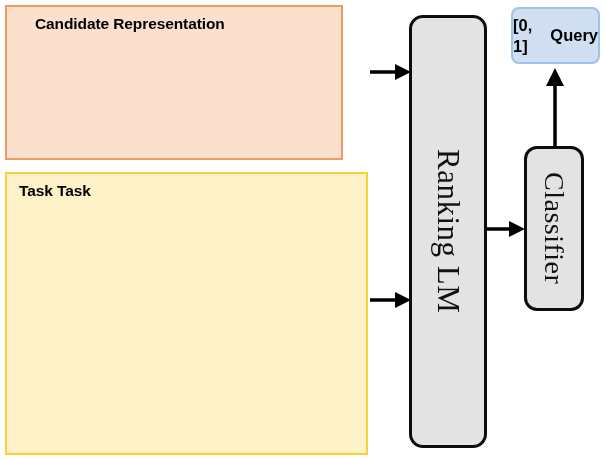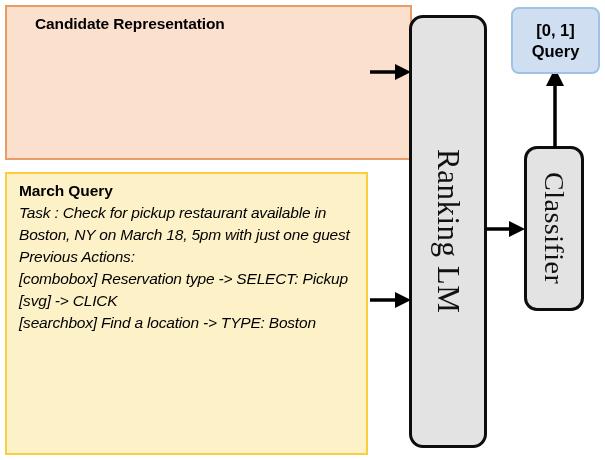--- a/index.html
+++ b/index.html
@@ -36,21 +36,21 @@
     font-size: 15.5px;
     line-height: 22px;
     color: #000000;
     letter-spacing: -0.2px;
     white-space: pre-wrap;
   }
 
   #candidate-panel {
     left: 5px;
     top: 5px;
-    width: 407px;
+    width: 338px;
     height: 155px;
     background: #fbe0cd;
     border-color: #eb9c64;
     padding-left: 28px;
   }
   #task-panel {
     left: 5px;
     top: 172px;
     width: 363px;
     height: 283px;
@@ -95,27 +95,26 @@
   #classifier-box .proc-label {
     font-size: 28px;
   }
 
   
   #score-box {
     position: absolute;
     left: 511px;
     top: 7px;
     width: 89px;
-    height: 67px;
+    height: 57px;
     box-sizing: border-box;
     background: #cfdff1;
     border: 2px solid #9dc3e6;
     border-radius: 8px;
     display: flex;
-    flex-direction: column;
     align-items: center;
     justify-content: center;
   }
   #score-box span {
     font-weight: bold;
     font-size: 16.5px;
     line-height: 21px;
     color: #000000;
   }
 
@@ -126,26 +125,21 @@
   .arrow svg { display: block; }
 </style>
 </head>
 <body>
 
 <div class="panel" id="candidate-panel">
   <div class="panel-title">Candidate Representation</div>
 </div>
 
 <div class="panel" id="task-panel">
-  <div class="panel-title">March Query</div>
-  <div class="panel-body">Task : Check for pickup restaurant available in Boston, NY on March 18, 5pm with just one guest
-Previous Actions:
-[combobox] Reservation type -&gt; SELECT: Pickup
-[svg] -&gt; CLICK
-[searchbox] Find a location -&gt; TYPE: Boston</div>
+  <div class="panel-title">Task Task</div>
 </div>
 
 <div class="arrow" id="arrow-candidate" style="left:370px; top:63px;">
   <svg width="42" height="18" viewBox="0 0 42 18">
     <line x1="0" y1="9" x2="28" y2="9" stroke="#000000" stroke-width="3.5"></line>
     <polygon points="25,1 41,9 25,17" fill="#000000"></polygon>
   </svg>
 </div>
 
 <div class="arrow" id="arrow-task" style="left:370px; top:291px;">

